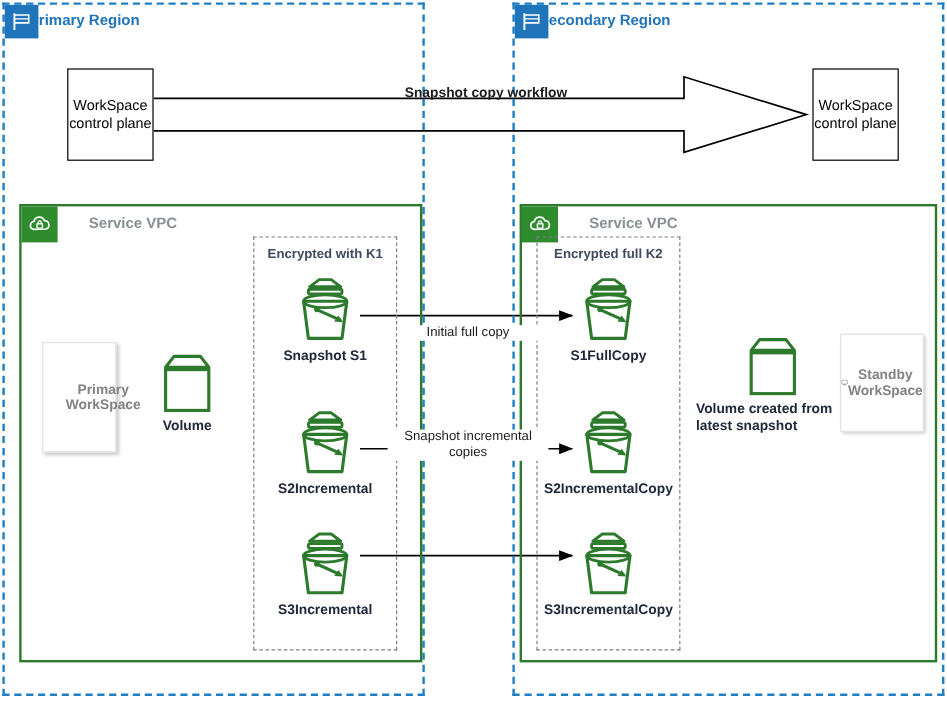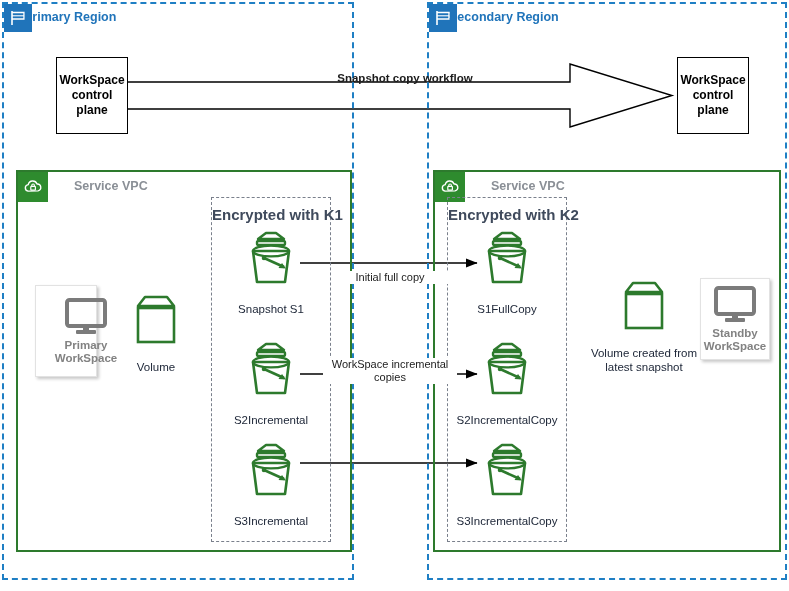--- a/index.html
+++ b/index.html
@@ -83,67 +83,67 @@
     box-sizing: border-box;
     background: transparent;
   }
   .enc-title {
     position: absolute;
     top: 8px;
     left: 0;
     right: 0;
     text-align: center;
     color: #3f4a5c;
-    font-size: 15px;
+    font-size: 11px;
     font-weight: bold;
     white-space: nowrap;
   }
 
   
   .cp-box {
     position: absolute;
     border: 1.6px solid #000000;
     box-sizing: border-box;
     background: #ffffff;
     display: flex;
     align-items: center;
     justify-content: center;
     text-align: center;
     color: #000000;
     font-size: 12px;
-    font-weight: bold;
+    font-weight: normal;
     line-height: 15px;
   }
 
   
   .res {
     position: absolute;
     display: flex;
     flex-direction: column;
     align-items: center;
   }
   .res-label {
-    margin-top: 12px;
-    text-align: center;
+    margin-top: 0;
+    text-align: left;
     color: #20293a;
     font-size: 11.5px;
-    font-weight: normal;
+    font-weight: bold;
     line-height: 14px;
     white-space: nowrap;
   }
   .res-label.wrap { white-space: normal; }
 
   
   .ws-card {
     position: absolute;
     background: #ffffff;
     border: 1px solid #e2e2e2;
     box-shadow: 2px 2px 3px rgba(0,0,0,0.22);
     display: flex;
-    flex-direction: column;
+    flex-direction: row;
     align-items: center;
     justify-content: center;
     box-sizing: border-box;
   }
   .ws-label {
     margin-top: 2px;
     text-align: center;
     color: #828282;
     font-size: 11.5px;
     font-weight: bold;
@@ -247,21 +247,21 @@
       </svg>
     </div>
     <div class="vpc-title">Service VPC</div>
   </div>
 
   <div class="enc-group" style="left:211px; top:197px; width:120px; height:345px;">
     <div class="enc-title">Encrypted with K1</div>
   </div>
 
   <div class="enc-group" style="left:447px; top:197px; width:120px; height:345px;">
-    <div class="enc-title">Encrypted with K2</div>
+    <div class="enc-title">Encrypted full K2</div>
   </div>
 
   <div class="ws-card" style="left:35px; top:285px; width:62px; height:92px;padding-left:40px;">
     <svg width="46" height="40" viewBox="0 0 46 40">
       <rect x="4" y="3" width="38" height="26" rx="2.5" fill="none" stroke="#7b7b7b" stroke-width="4"></rect>
       <rect x="20" y="29" width="6" height="5" fill="#7b7b7b"></rect>
       <rect x="13" y="33" width="20" height="4" rx="1" fill="#7b7b7b"></rect>
     </svg>
     <div class="ws-label">Primary WorkSpace</div>
   </div>
@@ -365,17 +365,17 @@
       <rect x="4" y="3" width="38" height="26" rx="2.5" fill="none" stroke="#7b7b7b" stroke-width="4"></rect>
       <rect x="20" y="29" width="6" height="5" fill="#7b7b7b"></rect>
       <rect x="13" y="33" width="20" height="4" rx="1" fill="#7b7b7b"></rect>
     </svg>
     <div class="ws-label">Standby WorkSpace</div>
   </div>
 
   <div class="conn-label" style="left:331px; top:271px; width:118px; background:#ffffff;">Initial full copy</div>
 
   <div class="conn-label two-line" style="left:323px; top:358px; width:134px; background:#ffffff;">
-    <span>WorkSpace incremental</span><br>
+    <span>Snapshot incremental</span><br>
     <span>copies</span>
   </div>
 
 </div>
 
 </body></html>

